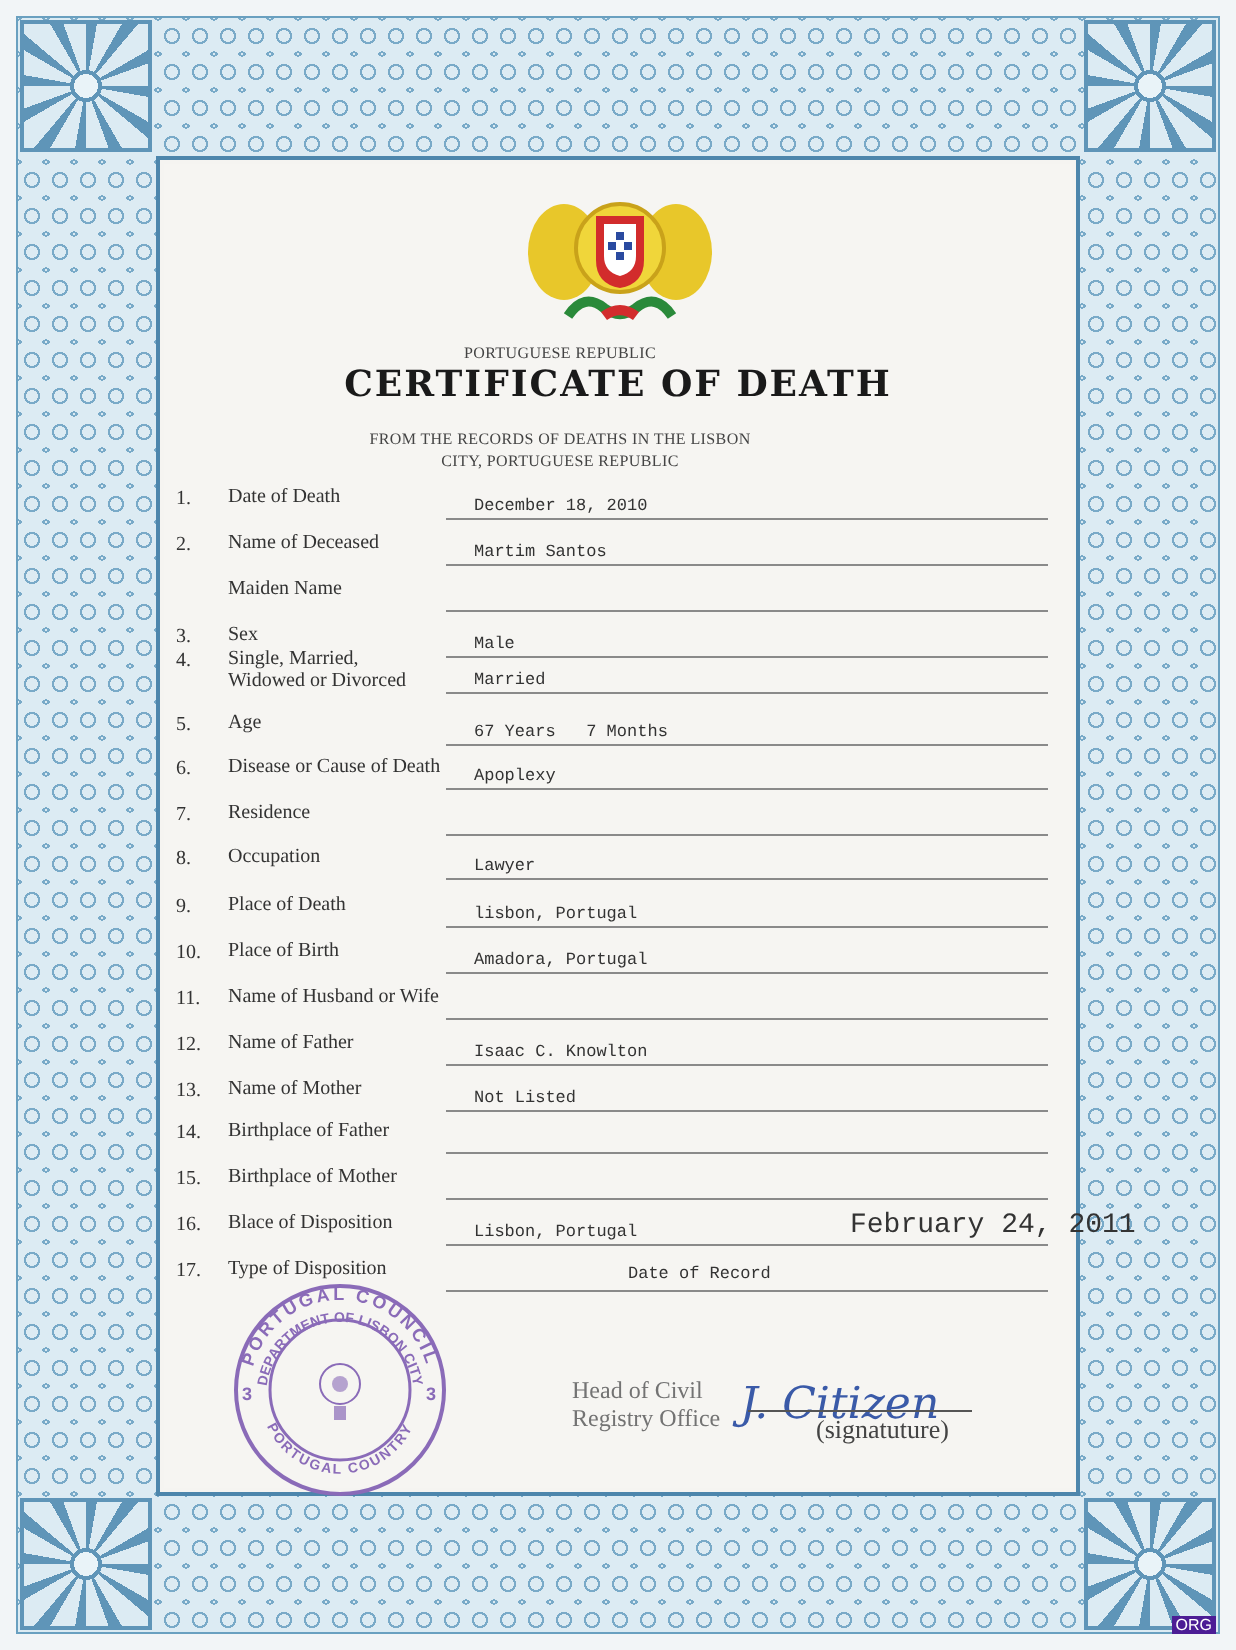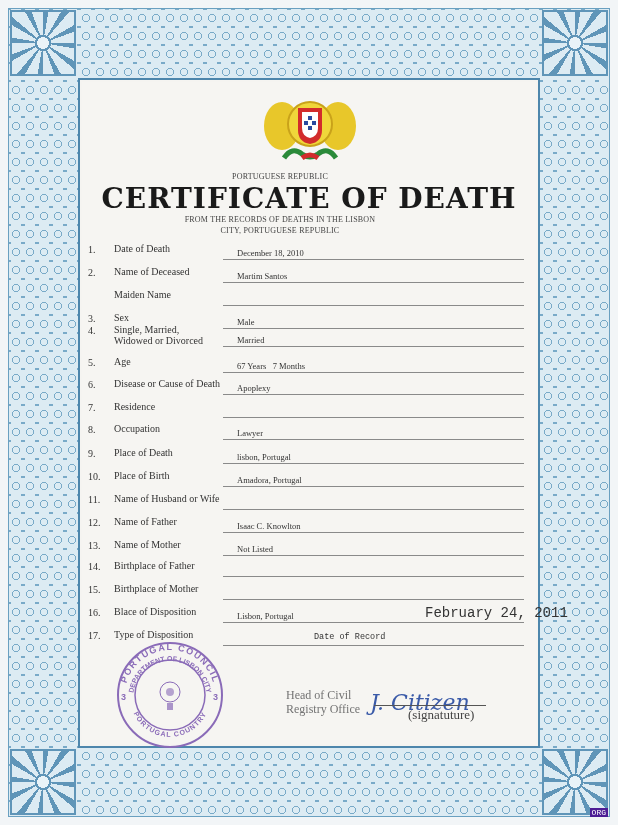--- a/index.html
+++ b/index.html
@@ -11,34 +11,34 @@
       #dcebf3;
     background-size:14px 18px;}
   .corner{position:absolute;width:66px;height:66px;box-sizing:border-box;border:2px solid #5f95b8;background:
       radial-gradient(circle, #e9f3f8 0 6px, #5f95b8 6px 8px, transparent 8px),
       repeating-conic-gradient(#5f95b8 0 10deg, #dcebf3 10deg 30deg);}
   .c-tl{left:10px;top:10px}.c-tr{right:10px;top:10px}.c-bl{left:10px;bottom:10px}.c-br{right:10px;bottom:10px}
   .inner-border{position:absolute;left:78px;top:78px;width:462px;height:670px;border:2px solid #4d86ac;box-sizing:border-box;background:#f5f4f1;}
   .paper{position:absolute;left:82px;top:82px;width:454px;height:662px;background:#f6f5f2;}
   .emblem{position:absolute;left:262px;top:92px;width:96px;height:78px;}
   .small-caps{position:absolute;left:0;width:560px;text-align:center;color:#444;font-size:8px;letter-spacing:0.2px;}
-  .title{position:absolute;left:0;top:182px;width:618px;text-align:center;font-family:"DejaVu Serif",serif;font-weight:bold;font-size:28px;letter-spacing:1px;color:#1a1a1a;}
+  .title{position:absolute;left:0;top:182px;width:618px;text-align:center;font-family:"DejaVu Serif",serif;font-weight:bold;font-size:18px;letter-spacing:1px;color:#1a1a1a;}
   .row{position:absolute;left:88px;height:16px;width:440px;}
   .num{position:absolute;left:0;top:0;font-size:10px;color:#333;}
   .label{position:absolute;left:26px;top:0;font-size:10px;color:#333;line-height:10px;}
   .line{position:absolute;left:135px;right:4px;bottom:0;border-bottom:1px solid #8a8a8a;}
-  .val{position:absolute;left:149px;bottom:2px;font-family:Liberation Serif, serif;font-size:8.5px;color:#333;margin-top:12px;}
+  .val{position:absolute;left:149px;bottom:2px;font-family:Liberation Mono, monospace;font-size:8.5px;color:#333;margin-top:12px;}
   .seal{position:absolute;left:111px;top:640px;width:118px;height:110px;}
   .sig-label{position:absolute;left:286px;top:688px;font-size:12px;color:#737373;line-height:14px;}
   .sig{position:absolute;left:370px;top:678px;font-family:"DejaVu Serif",serif;font-style:italic;font-size:22px;color:#3a5aa8;margin-top:12px;}
   .sig-line{position:absolute;left:374px;top:705px;width:112px;border-bottom:1px solid #555;}
   .sig-caption{position:absolute;left:408px;top:707px;font-size:13px;color:#444;}
   .date-record{position:absolute;left:314px;top:632px;font-family:"Liberation Mono",monospace;font-size:8.5px;color:#333;}
   .date-record-val{position:absolute;left:405px;top:605px;font-family:"Liberation Mono",monospace;font-size:14px;color:#333;padding-left:20px;}
-  .wm{position:absolute;right:10px;bottom:8px;background:#4c1d95;color:#fff;font-family:Liberation Mono, monospace;font-size:8px;padding:0 2px;}
+  .wm{position:absolute;right:10px;bottom:8px;background:#4c1d95;color:#fff;font-family:Liberation Sans, sans-serif;font-size:8px;padding:0 2px;}
 </style>
 </head>
 <body>
 
 <div class="frame"></div>
 <div class="corner c-tl"></div>
 <div class="corner c-tr"></div>
 <div class="corner c-bl"></div>
 <div class="corner c-br"></div>
 <div class="inner-border"></div>

